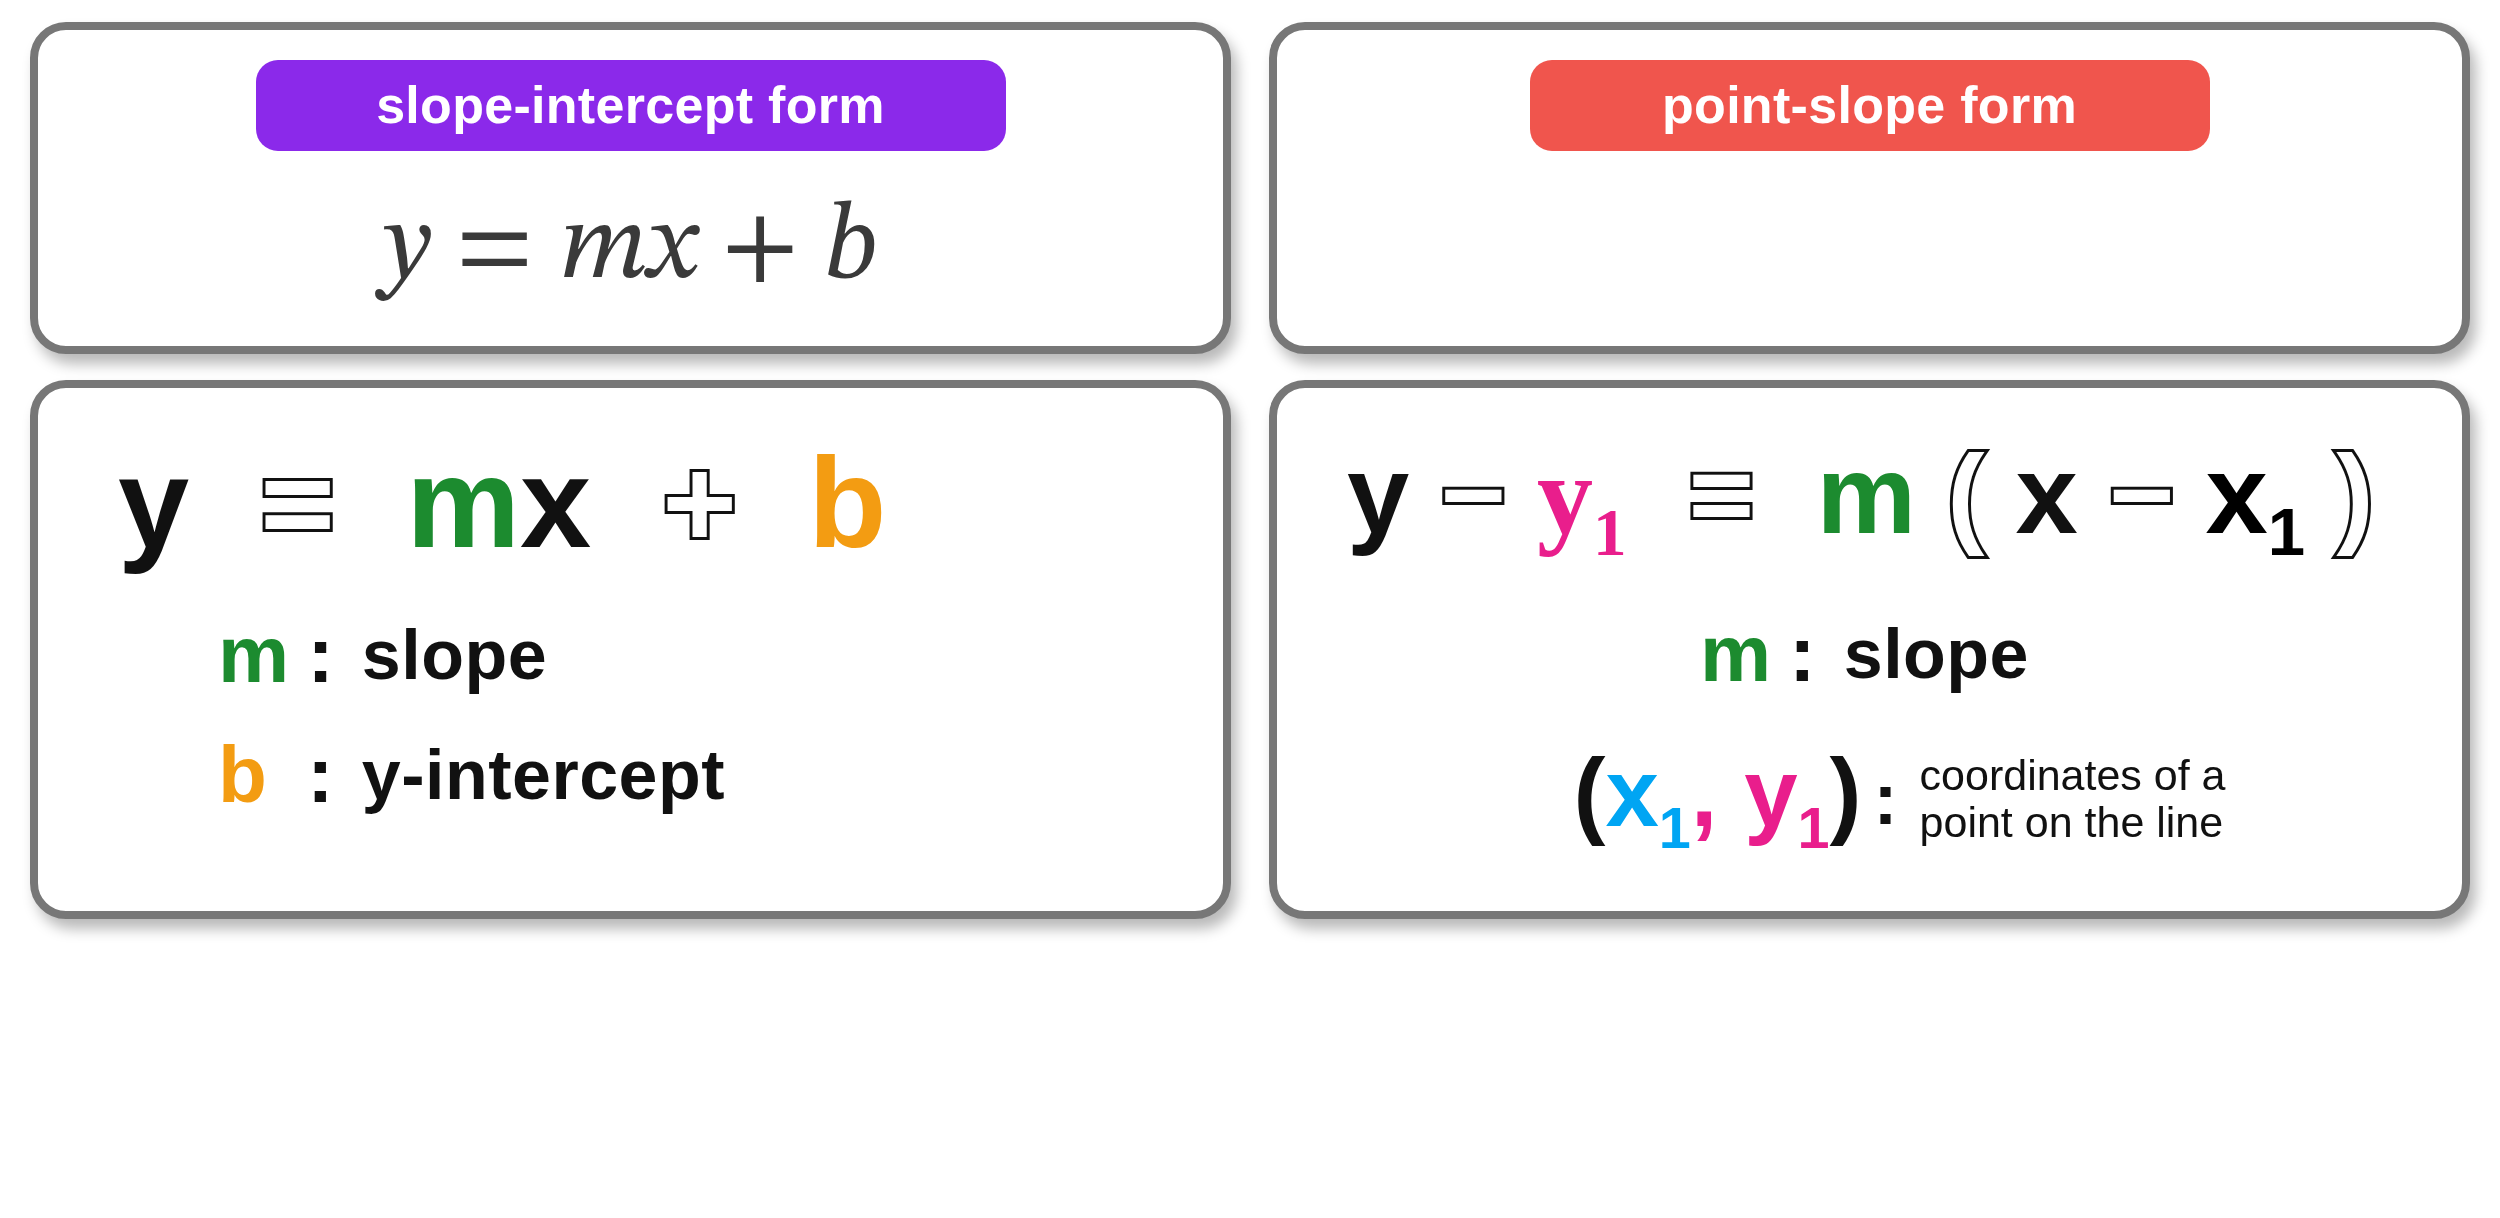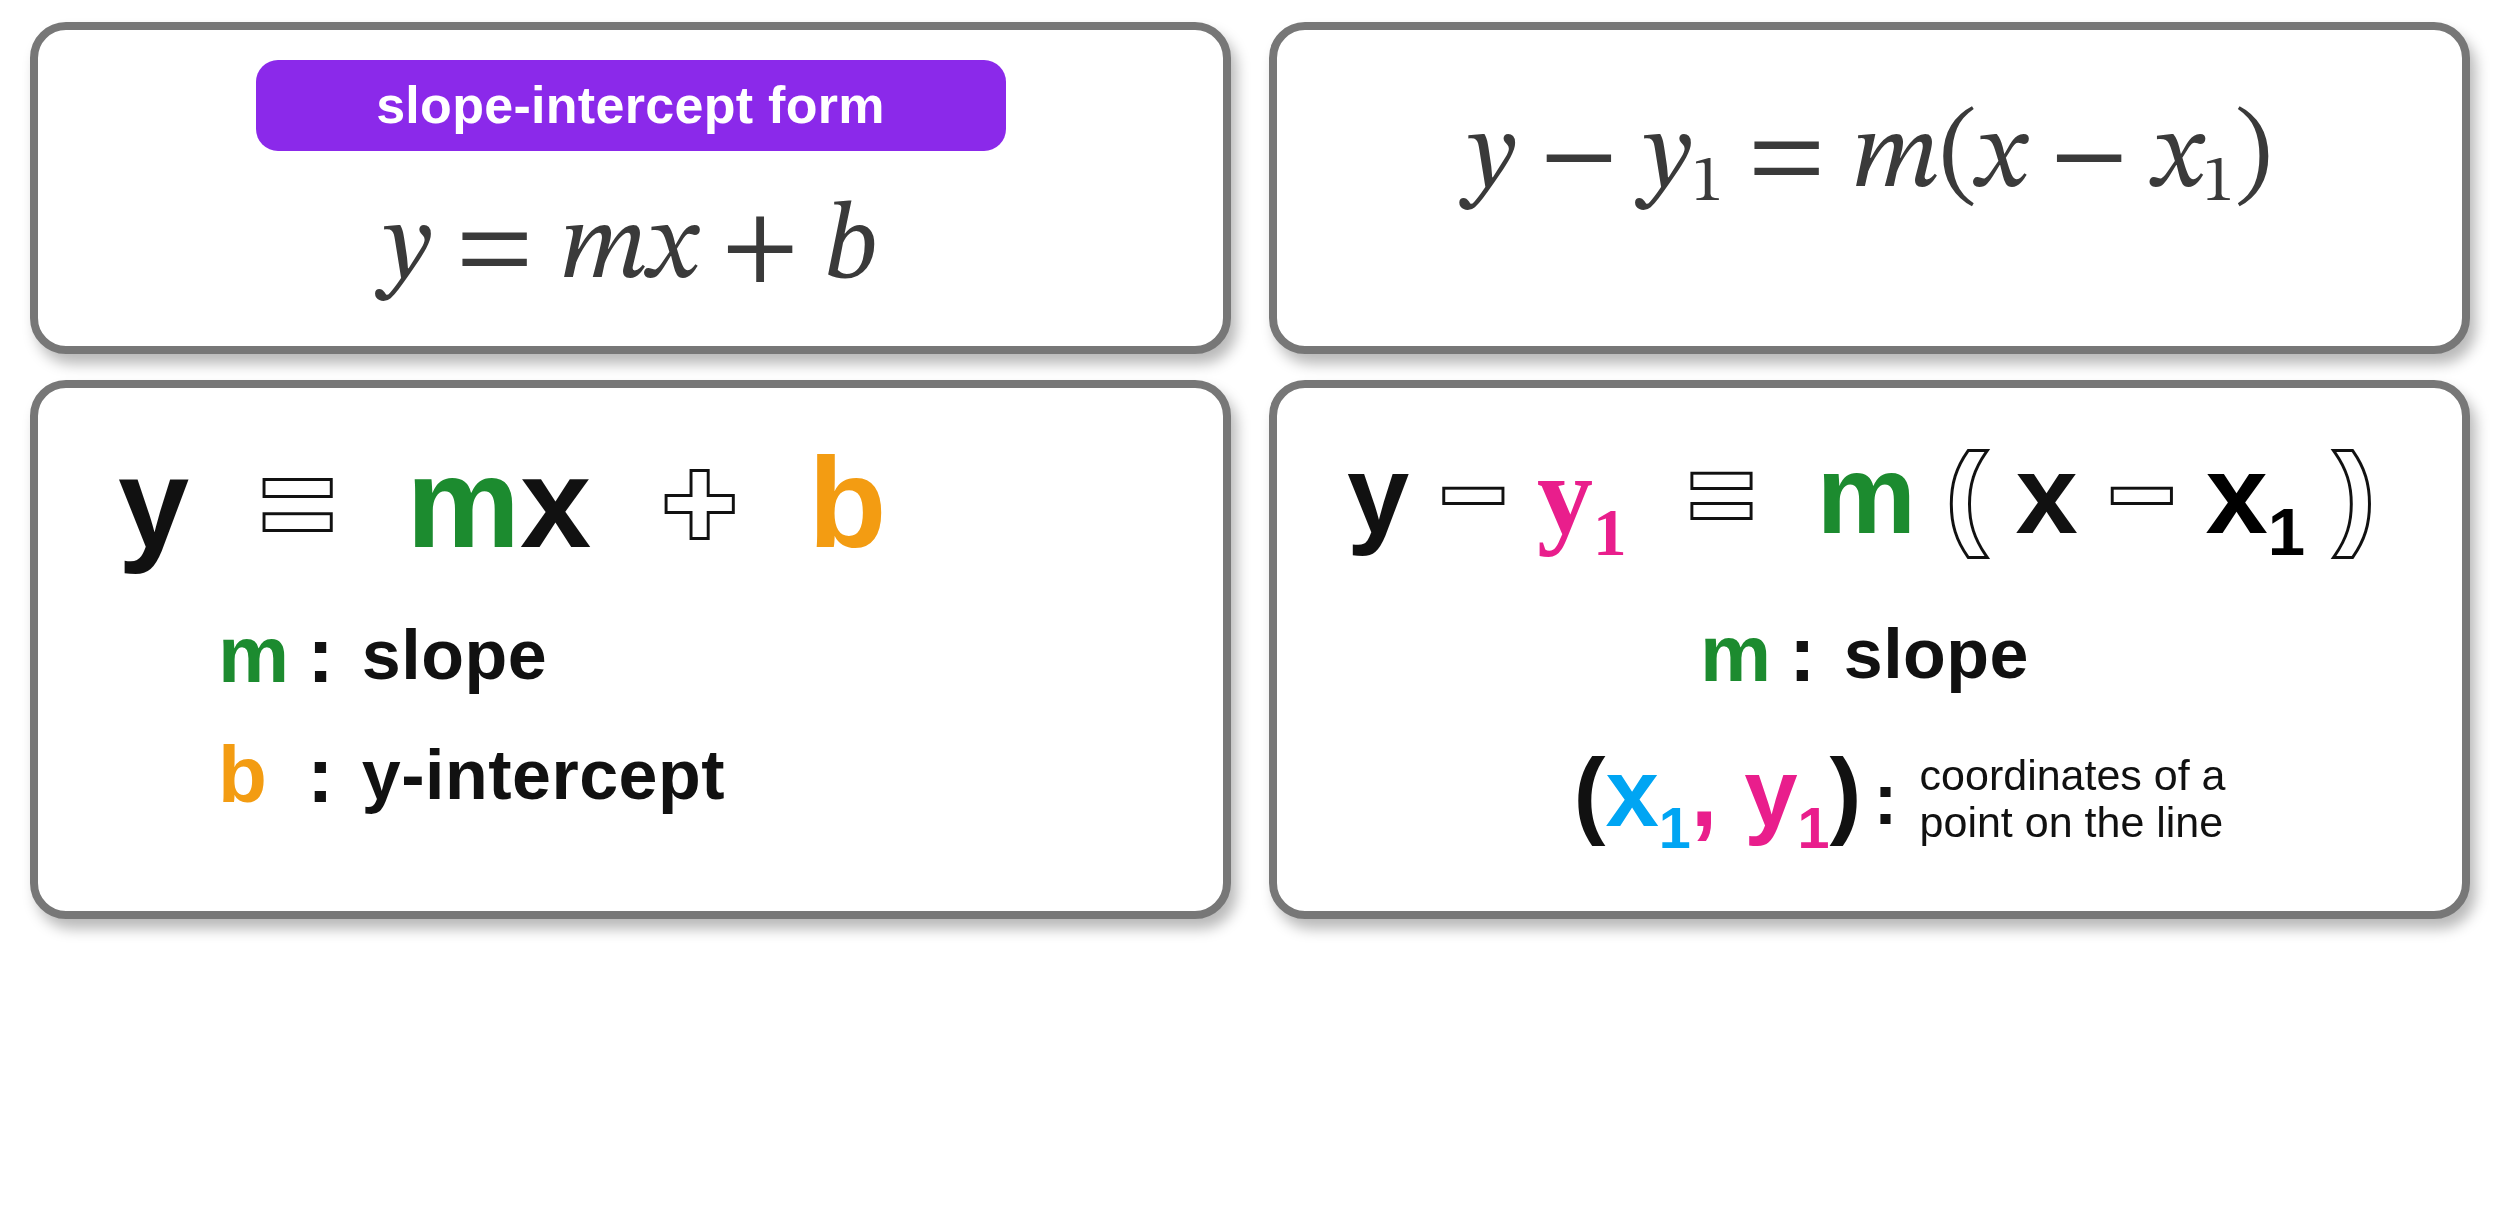--- a/index.html
+++ b/index.html
@@ -102,29 +102,21 @@
     <div class="serif-eq">
       <span>y</span>
       <span class="op"> = </span>
       <span>m</span><span>x</span>
       <span class="op"> + </span>
       <span>b</span>
     </div>
   </div>
 
   <div class="card top-card">
-    <div class="serif-eq">
-      <span>y</span>
-      <span class="op"> − </span>
-      <span>y</span><span class="sub">1</span>
-      <span class="op"> = </span>
-      <span>m</span><span class="op">(</span><span>x</span>
-      <span class="op"> − </span>
-      <span>x</span><span class="sub">1</span><span class="op">)</span>
-    </div>
+    <span class="pill pill-red">point-slope form</span>
   </div>
 </div>
 
 <div class="row">
 
   <div class="card bot-card">
     <div class="big-eq">
       <span class="y">y</span>
       <span class="outline">&nbsp;=&nbsp;</span>
       <span class="m">m</span><span class="x">x</span>

